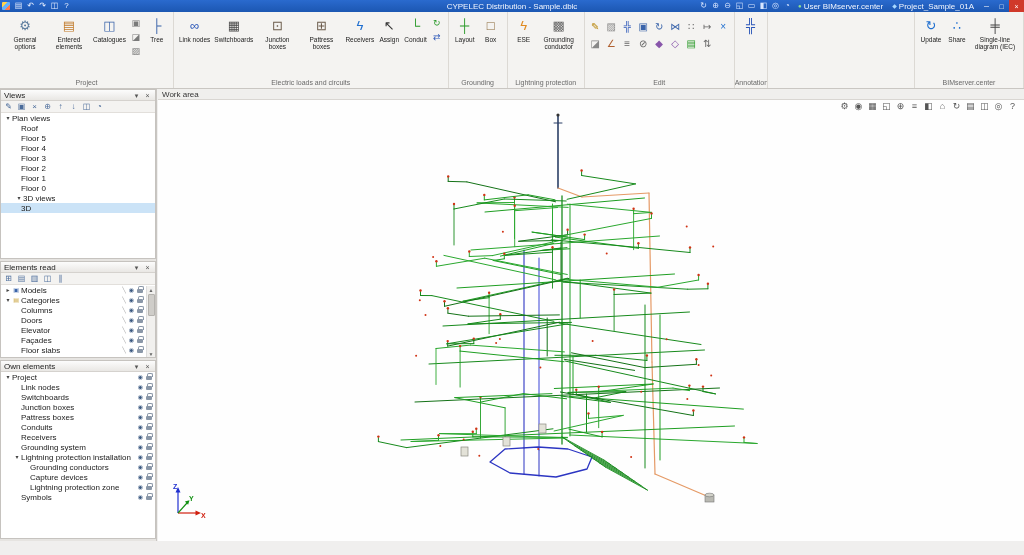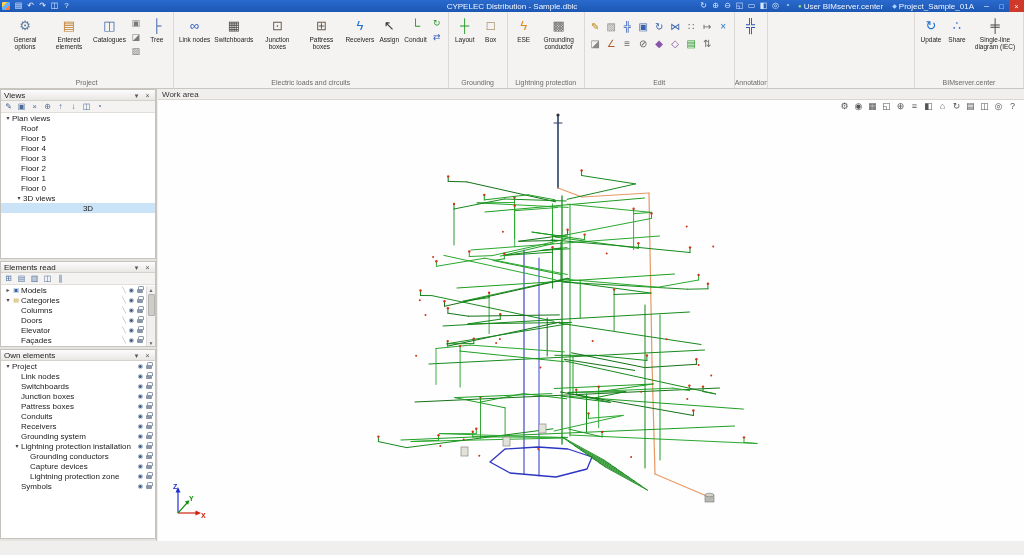--- a/index.html
+++ b/index.html
@@ -34,32 +34,32 @@
   .rminicol{display:flex;flex-direction:column;gap:1px;padding-top:3px;margin:0 1px;}
   .rmini{width:14px;height:13px;display:flex;align-items:center;justify-content:center;font-size:9px;line-height:1;border-radius:2px;}
   .rgrid{display:flex;flex-direction:column;gap:2px;padding-top:5px;}
   .rgrow{display:flex;gap:1px;}
   .rig{width:15px;height:15px;display:flex;align-items:center;justify-content:center;font-size:10px;line-height:1;border-radius:2px;}
 
   
   #sidebar{position:absolute;top:89px;left:0;width:157px;bottom:14px;background:#e6e4e1;border-right:1px solid #c9c6c2;display:flex;flex-direction:column;}
   .panel{position:relative;background:#fff;border:1px solid #c6c3bf;margin-bottom:2px;display:flex;flex-direction:column;overflow:hidden;}
   .panel-views{height:170px;flex:0 0 auto;}
-  .panel-elements{height:86px;flex:0 0 auto;}
+  .panel-elements{height:97px;flex:0 0 auto;}
   .panel-own{flex:1;}
   .phead{height:11px;flex:0 0 11px;background:linear-gradient(#fcfcfc,#e9e7e4);border-bottom:1px solid #d5d2ce;display:flex;align-items:center;padding:0 3px;font-size:8px;color:#222;}
   .ph-title{white-space:nowrap;}
   .ph-sp{flex:1;}
   .ph-btns{display:inline-flex;gap:2px;}
   .ph-btn{width:9px;height:9px;display:inline-flex;align-items:center;justify-content:center;font-size:7px;line-height:1;color:#555;}
   .ptools{height:12px;flex:0 0 12px;background:#f4f3f1;border-bottom:1px solid #e2dfdb;display:flex;align-items:center;gap:2px;padding:0 2px;}
   .pt-ic{width:11px;height:10px;display:inline-flex;align-items:center;justify-content:center;font-size:8px;line-height:1;}
   .tree{position:relative;background:#fff;flex:1;overflow:hidden;}
   .trow{height:10px;display:flex;align-items:center;font-size:8px;white-space:nowrap;}
-  .trow.sel{background:#cbe3f7;justify-content:center;}
+  .trow.sel{background:#cbe3f7;}
   .tarrow{flex:0 0 8px;width:8px;text-align:center;font-size:6px;color:#444;line-height:1;}
   .ticon{flex:0 0 8px;font-size:6px;line-height:1;text-align:center;margin-right:1px;}
   .tlabel{overflow:hidden;text-overflow:ellipsis;color:#1a1a1a;}
   .tright{margin-left:auto;display:inline-flex;align-items:center;gap:3px;padding-right:3px;}
   .t-ic{font-size:6px;line-height:1;}
   .tlock{position:relative;width:6px;height:4px;background:#8a97a8;border-radius:1px;display:inline-block;margin-top:2px;}
   .tlock::before{content:"";position:absolute;top:-3px;left:1px;width:4px;height:3px;border:1px solid #8a97a8;border-bottom:none;border-radius:2px 2px 0 0;}
   .panel-elements .tright{padding-right:12px;}
   .vscroll{position:absolute;top:24px;right:0;bottom:0;width:9px;background:#f1f0ee;border-left:1px solid #ddd;display:flex;flex-direction:column;align-items:center;font-size:5px;color:#666;z-index:3;}
   .vs-btn{height:7px;display:flex;align-items:center;justify-content:center;}

